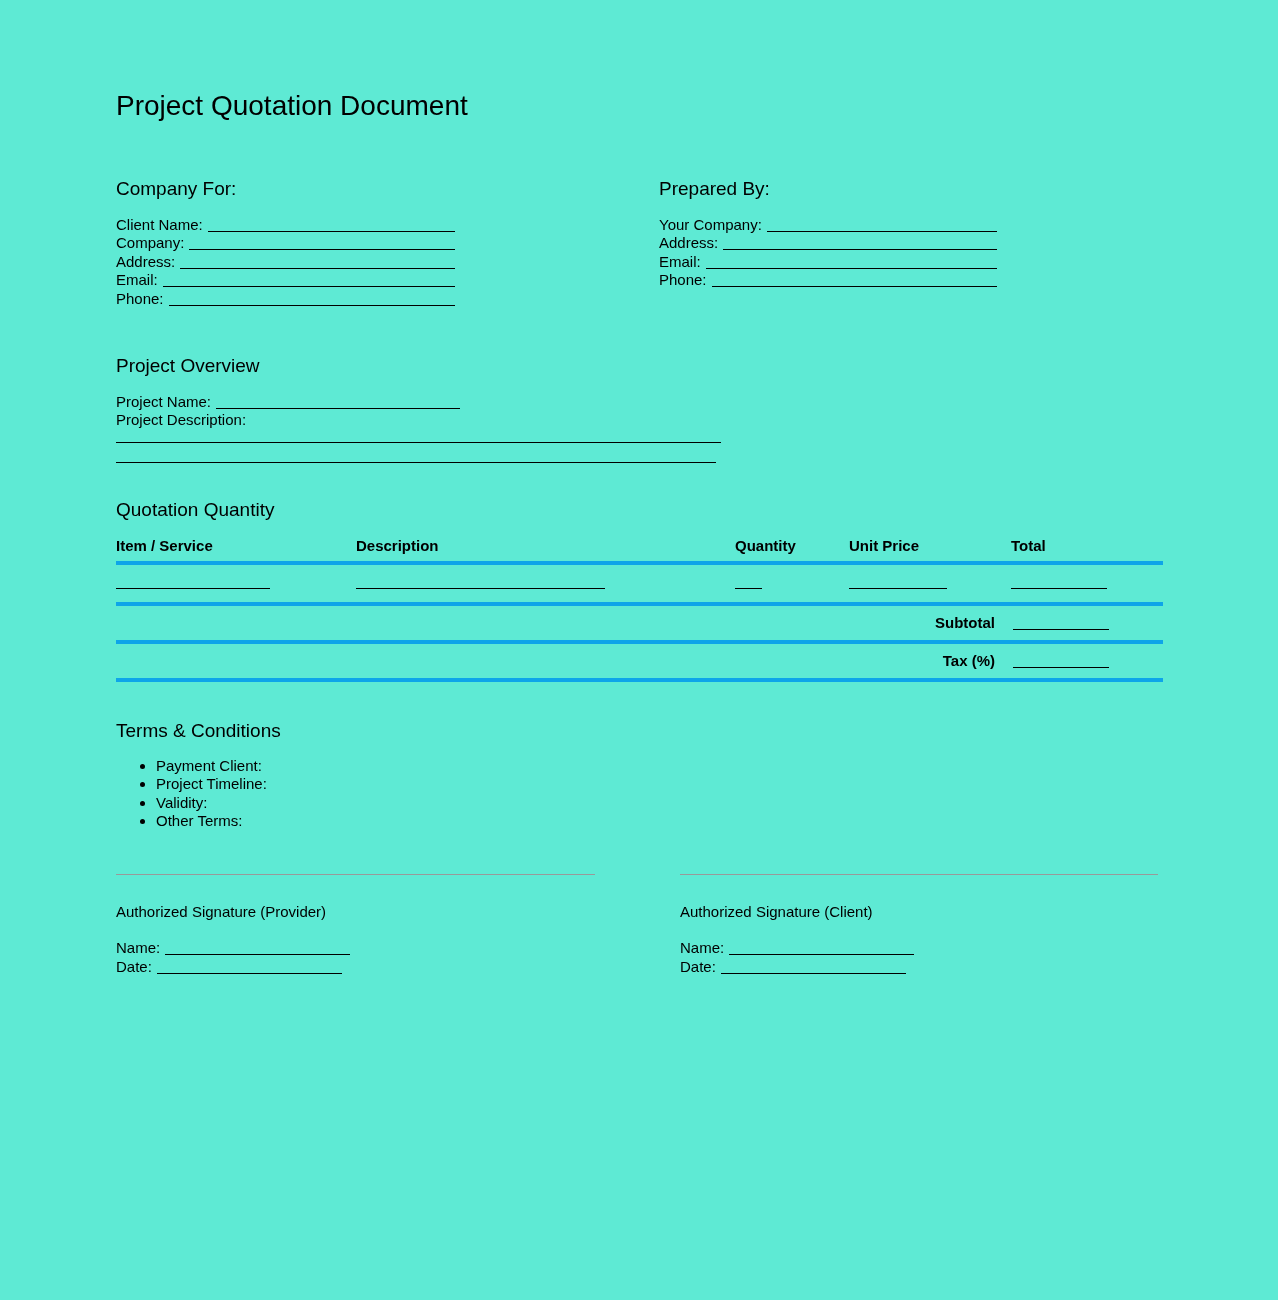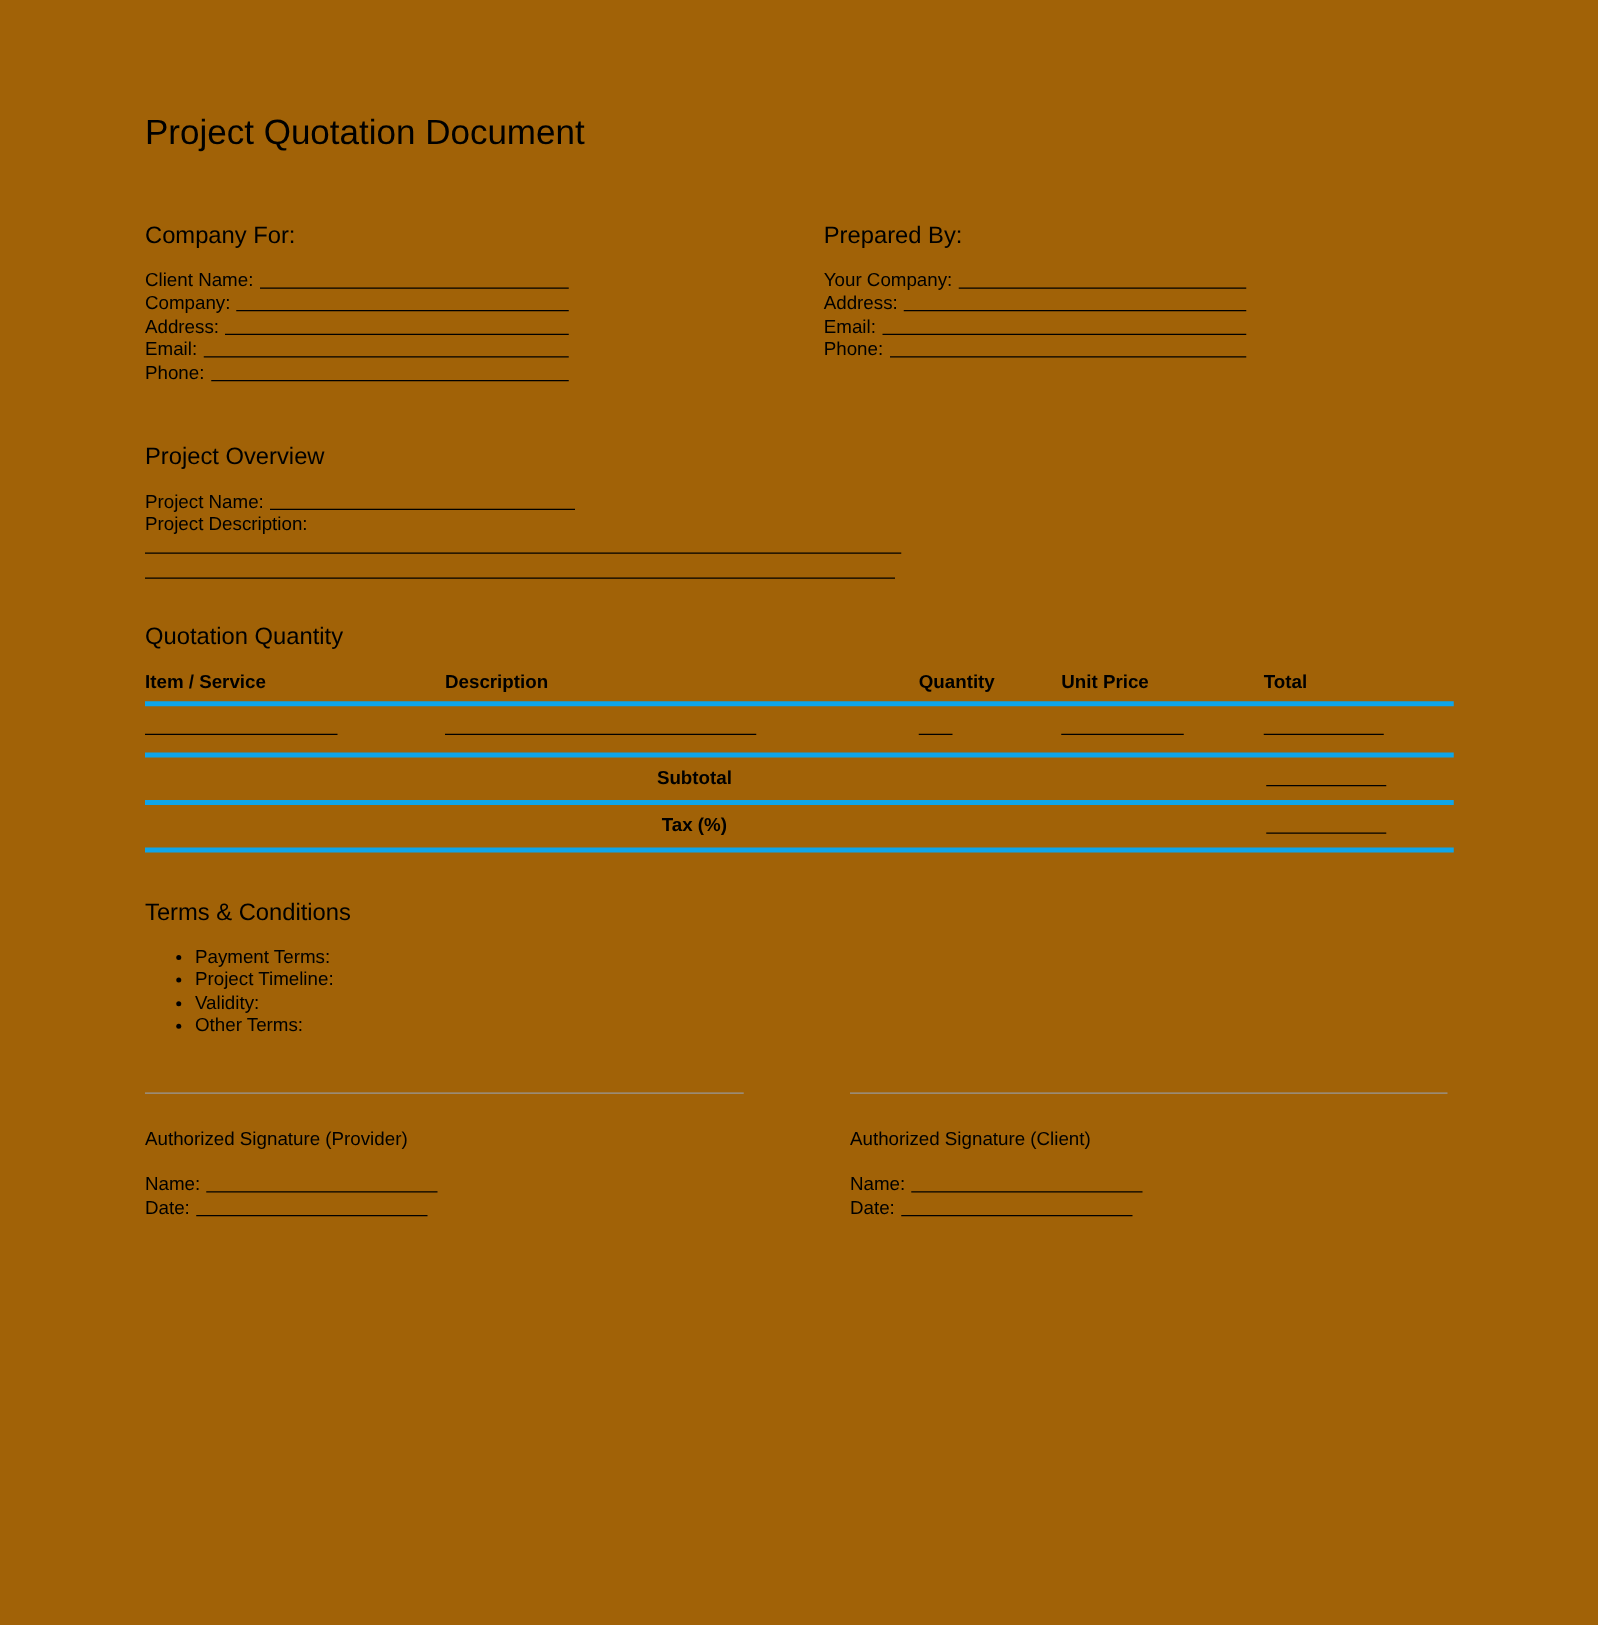--- a/index.html
+++ b/index.html
@@ -6,21 +6,21 @@
   html, body { margin: 0; padding: 0; background: #ffffff; }
   body {
     font-family: "Liberation Sans", sans-serif;
     color: #000000;
     font-size: 15px;
   }
   .page {
     position: relative;
     width: 1278px;
     height: 1300px;
-    background: #a16207;
+    background: #5eead4;
     padding: 90px 0 0 116px;
   }
 
   
   h1.doc-title {
     margin: 0;
     font-size: 28px;
     font-weight: 400;
     line-height: 32px;
     letter-spacing: 0;
@@ -74,21 +74,21 @@
   .c1 { width: 240px; }
   .c2 { width: 379px; }
   .c3 { width: 114px; }
   .c4 { width: 162px; }
   .c5 { width: 152px; }
   .blank.b-item  { width: 154px; }
   .blank.b-desc  { width: 249px; }
   .blank.b-qty   { width: 27px; }
   .blank.b-unit  { width: 98px; }
   .blank.b-total { width: 96px; }
-  .sum-label { width: 879px; text-align: center; font-weight: bold; }
+  .sum-label { width: 879px; text-align: right; font-weight: bold; }
   .sum-total { width: 168px; padding-left: 18px; }
 
   
   .terms { margin-top: 38px; }
   .terms ul { margin: 15px 0 0 0; padding-left: 40px; }
   .terms li { line-height: 18.4px; }
   .terms li .li-inner { display: flex; align-items: baseline; }
   .terms li:nth-child(1) .li-inner { width: 492px; }
   .terms li:nth-child(2) .li-inner { width: 477px; }
   .terms li:nth-child(3) .li-inner { width: 476px; }
@@ -203,21 +203,21 @@
         <div class="sum-total"><span class="blank b-total"></span></div>
       </div>
     </div>
   </section>
 
   <section class="terms">
     <h2 class="sec-heading">Terms &amp; Conditions</h2>
     <ul>
       <li>
         <div class="li-inner">
-          <span class="label">Payment Terms:</span>
+          <span class="label">Payment Client:</span>
           <span class="blank fill"></span>
         </div>
       </li>
       <li>
         <div class="li-inner">
           <span class="label">Project Timeline:</span>
           <span class="blank fill"></span>
         </div>
       </li>
       <li>

